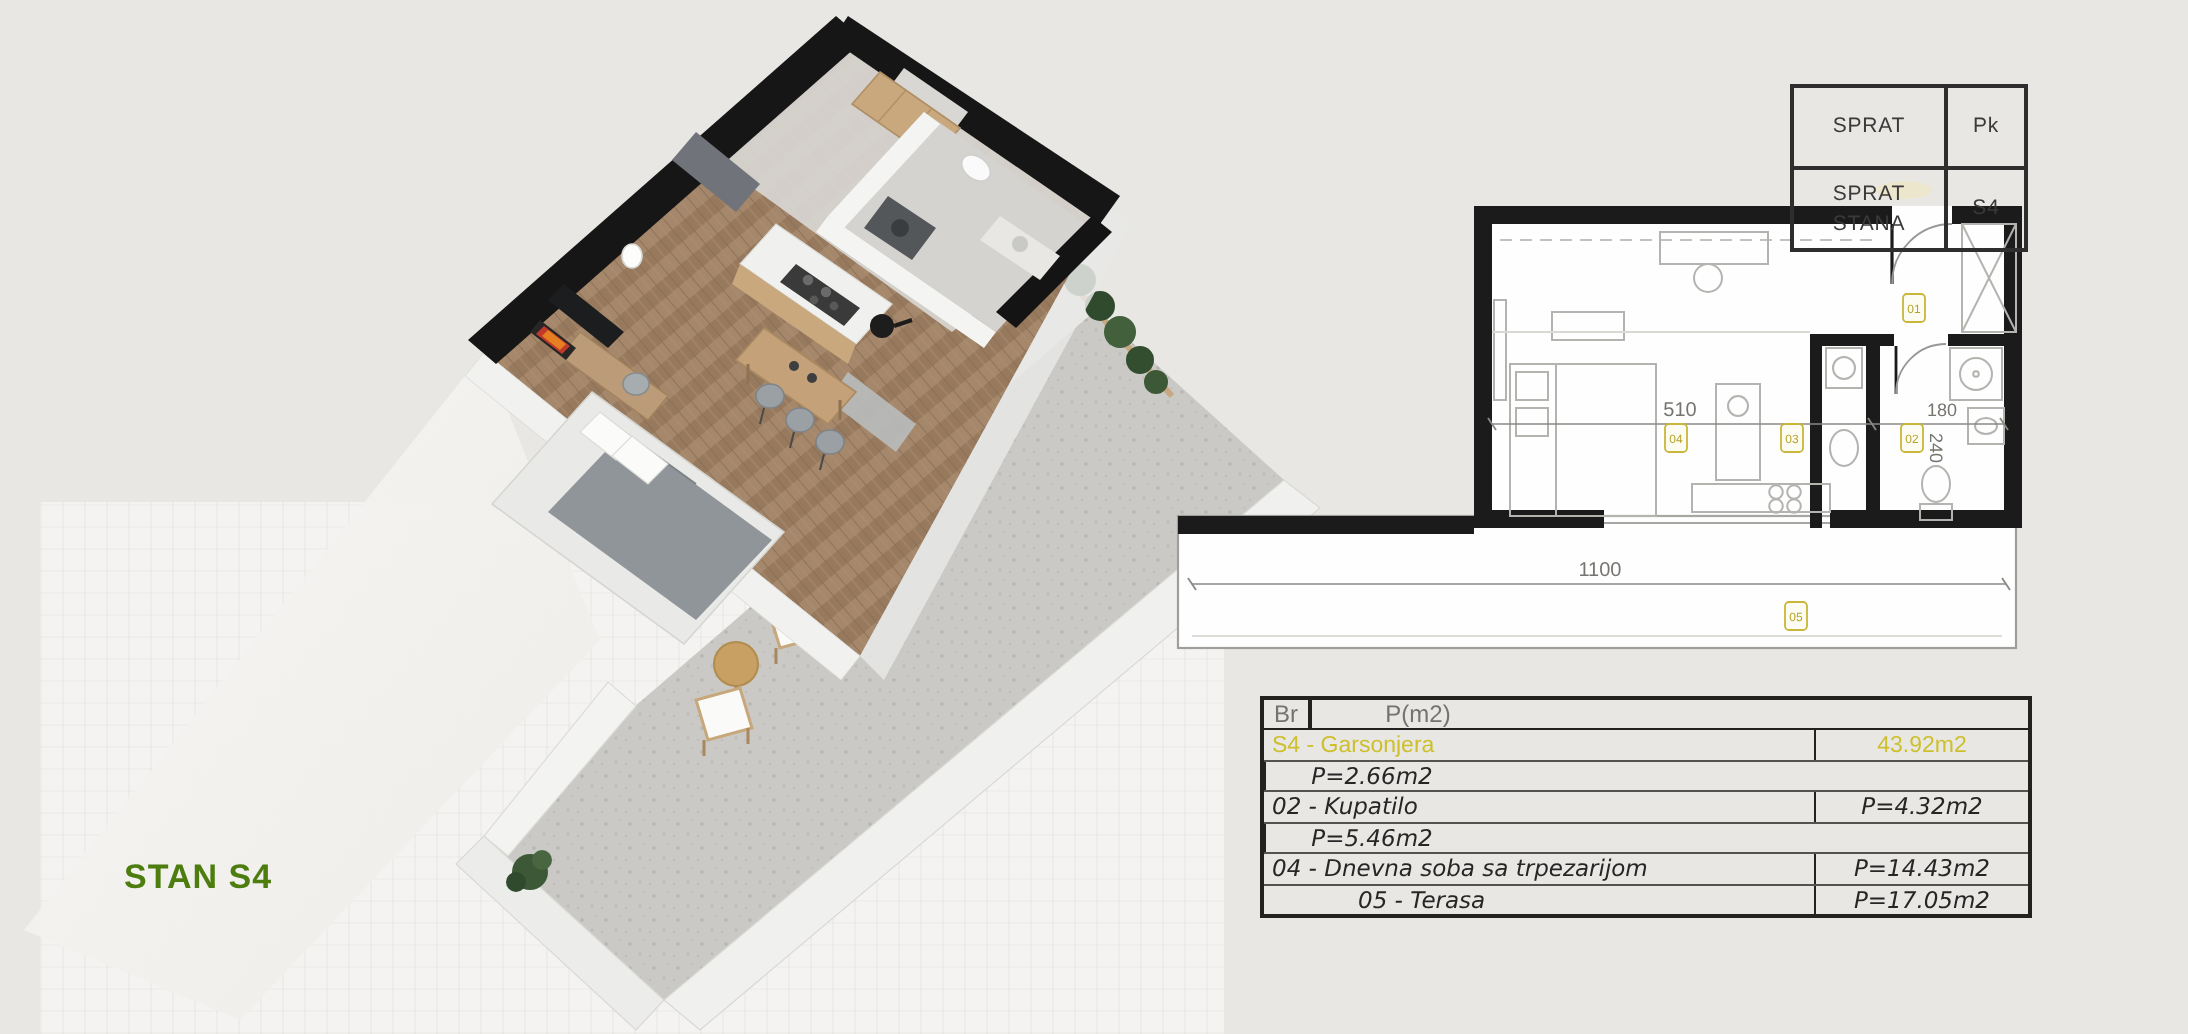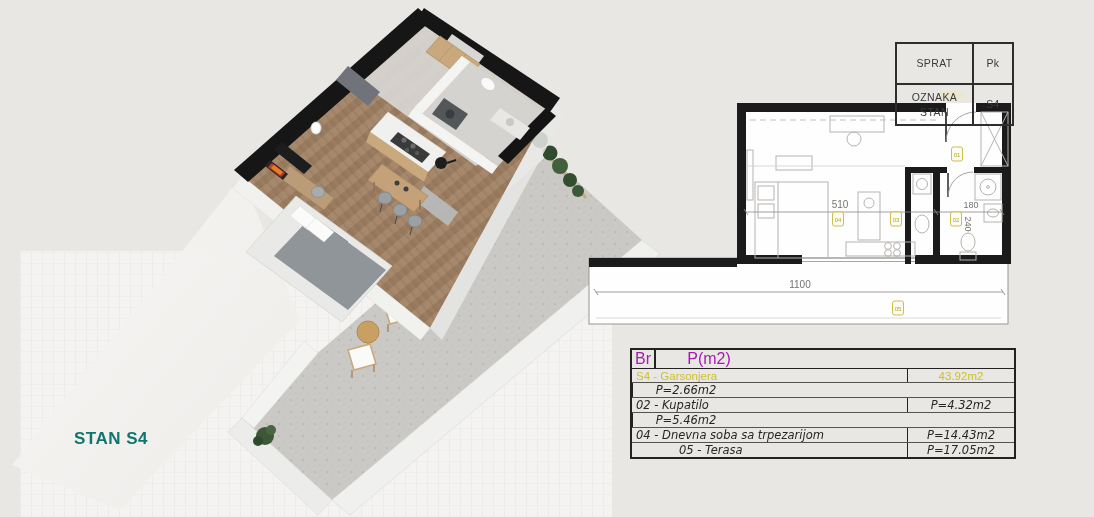--- a/index.html
+++ b/index.html
@@ -17,31 +17,31 @@
     display:grid;grid-template-columns:77px 1fr;grid-template-rows:41px 1fr;
     color:#3a3a3a;font-size:10.5px;letter-spacing:.4px;margin-top:28px;}
   #infobox .cell{display:flex;align-items:center;justify-content:center;text-align:center;line-height:1.35;}
   #infobox .c1{border-right:2px solid #2e2e2e;}
   #infobox .r1{border-bottom:2px solid #2e2e2e;}
   
   #areatable{left:630px;top:348px;width:382px;height:107px;border:2px solid #232220;
     display:flex;flex-direction:column;background:transparent;color:#262626;font-size:11.5px;}
   #areatable .row{display:flex;flex:1;align-items:center;border-bottom:1px solid #55534f;}
   #areatable .row:last-child{border-bottom:none;margin-left:43px;}
-  #areatable .hrow{border-bottom:1.8px solid #232220;font-size:16px;color:#a21caf;align-items:center;}
+  #areatable .hrow{border-bottom:1.8px solid #232220;font-size:12px;color:#737373;align-items:center;}
   #areatable .brcell{width:22px;align-self:stretch;display:flex;align-items:center;
     justify-content:center;border-right:1.2px solid #232220;}
   #areatable .namecell{flex:1;padding-left:4px;}
   #areatable .hname{padding-left:12px;}
   #areatable .areacell{width:106px;align-self:stretch;display:flex;align-items:center;
     justify-content:center;border-left:1.5px solid #232220;}
   #areatable .ital{font-style:italic;font-family:"DejaVu Sans",sans-serif;}
   #areatable .sum{color:#cdc02c;gap:25px;}
   
-  #unitlabel{left:74px;top:429px;font-size:17px;font-weight:700;color:#0f766e;letter-spacing:.5px;}
+  #unitlabel{left:62px;top:429px;font-size:17px;font-weight:700;color:#4d7c0f;letter-spacing:.5px;}
   text{font-family:"Liberation Sans",sans-serif;}
 </style>
 </head>
 <body>
 
 <div id="sheet">
 
   <div id="panel" class="abs"></div>
 
   <svg id="gfx" class="abs" viewBox="0 0 1094 517">
@@ -290,21 +290,21 @@
           <text x="898" y="310.5">05</text>
         </g>
       </g>
       <ellipse cx="952" cy="95" rx="14" ry="4.5" fill="#eee8b8" opacity="0.55"></ellipse>
     </g>
   </svg>
 
   <div id="infobox" class="abs">
     <div class="cell c1 r1">SPRAT</div>
     <div class="cell r1">Pk</div>
-    <div class="cell c1">OZNAKA STAN</div>
+    <div class="cell c1">SPRAT STANA</div>
     <div class="cell">S4</div>
   </div>
 
   <div id="areatable" class="abs">
     <div class="row hrow">
       <div class="brcell">Br</div>
       <div class="areacell">P(m2)</div>
     </div>
     <div class="row sum">
       <div class="namecell">S4 - Garsonjera</div>

